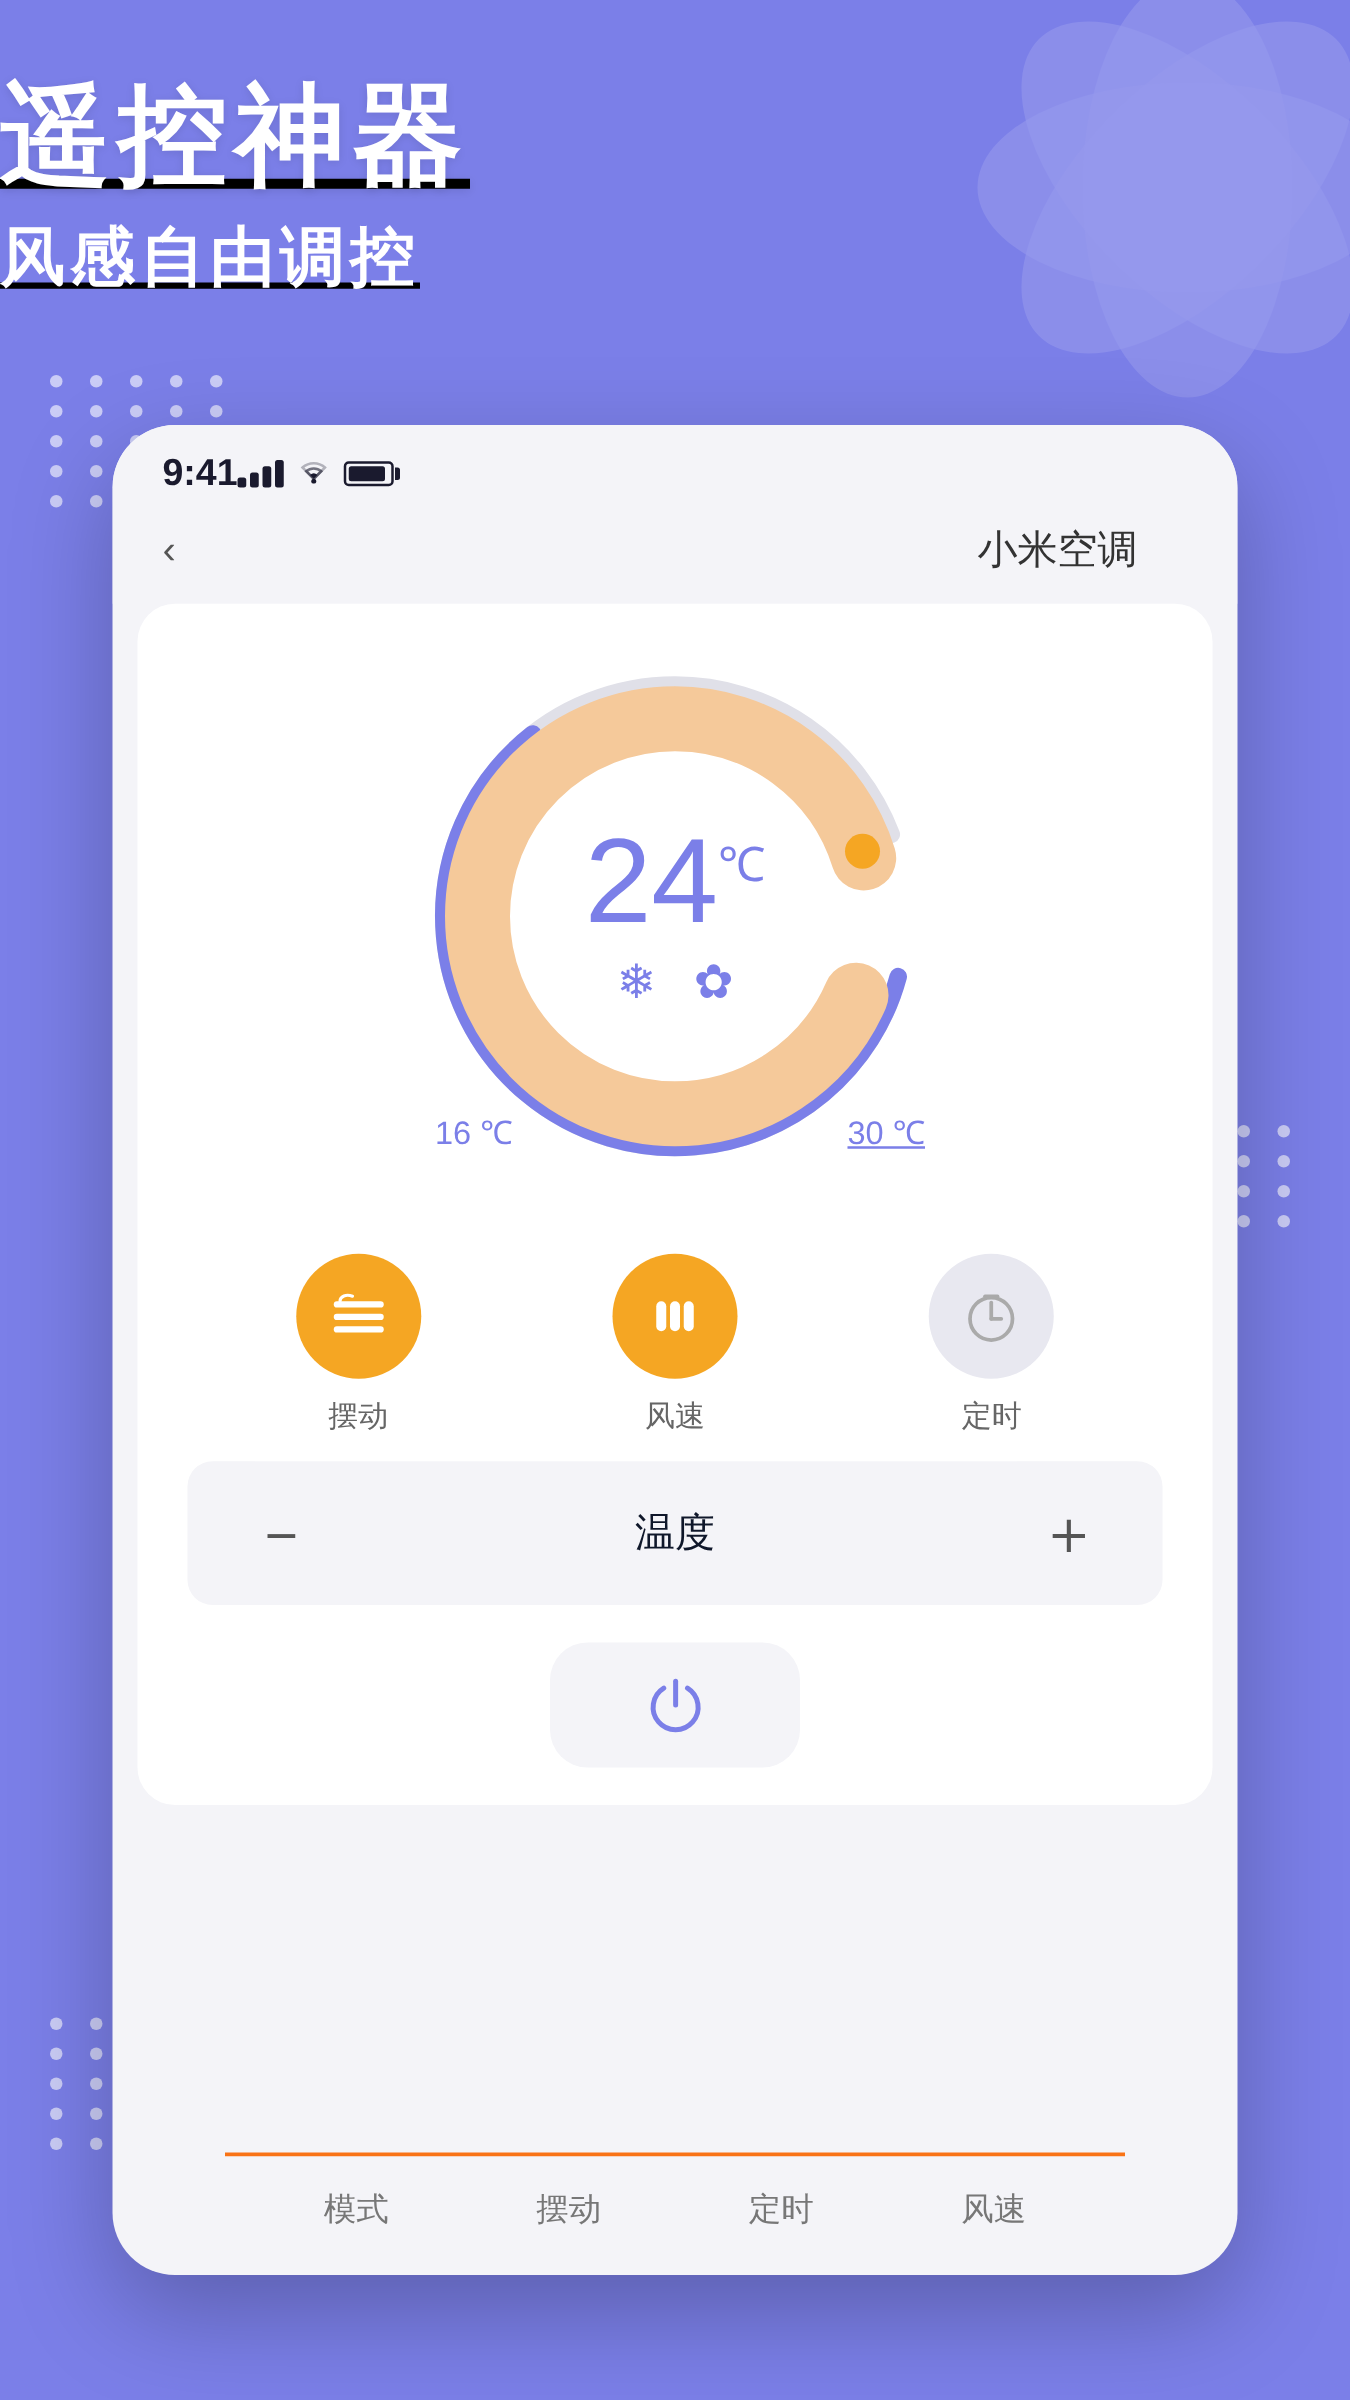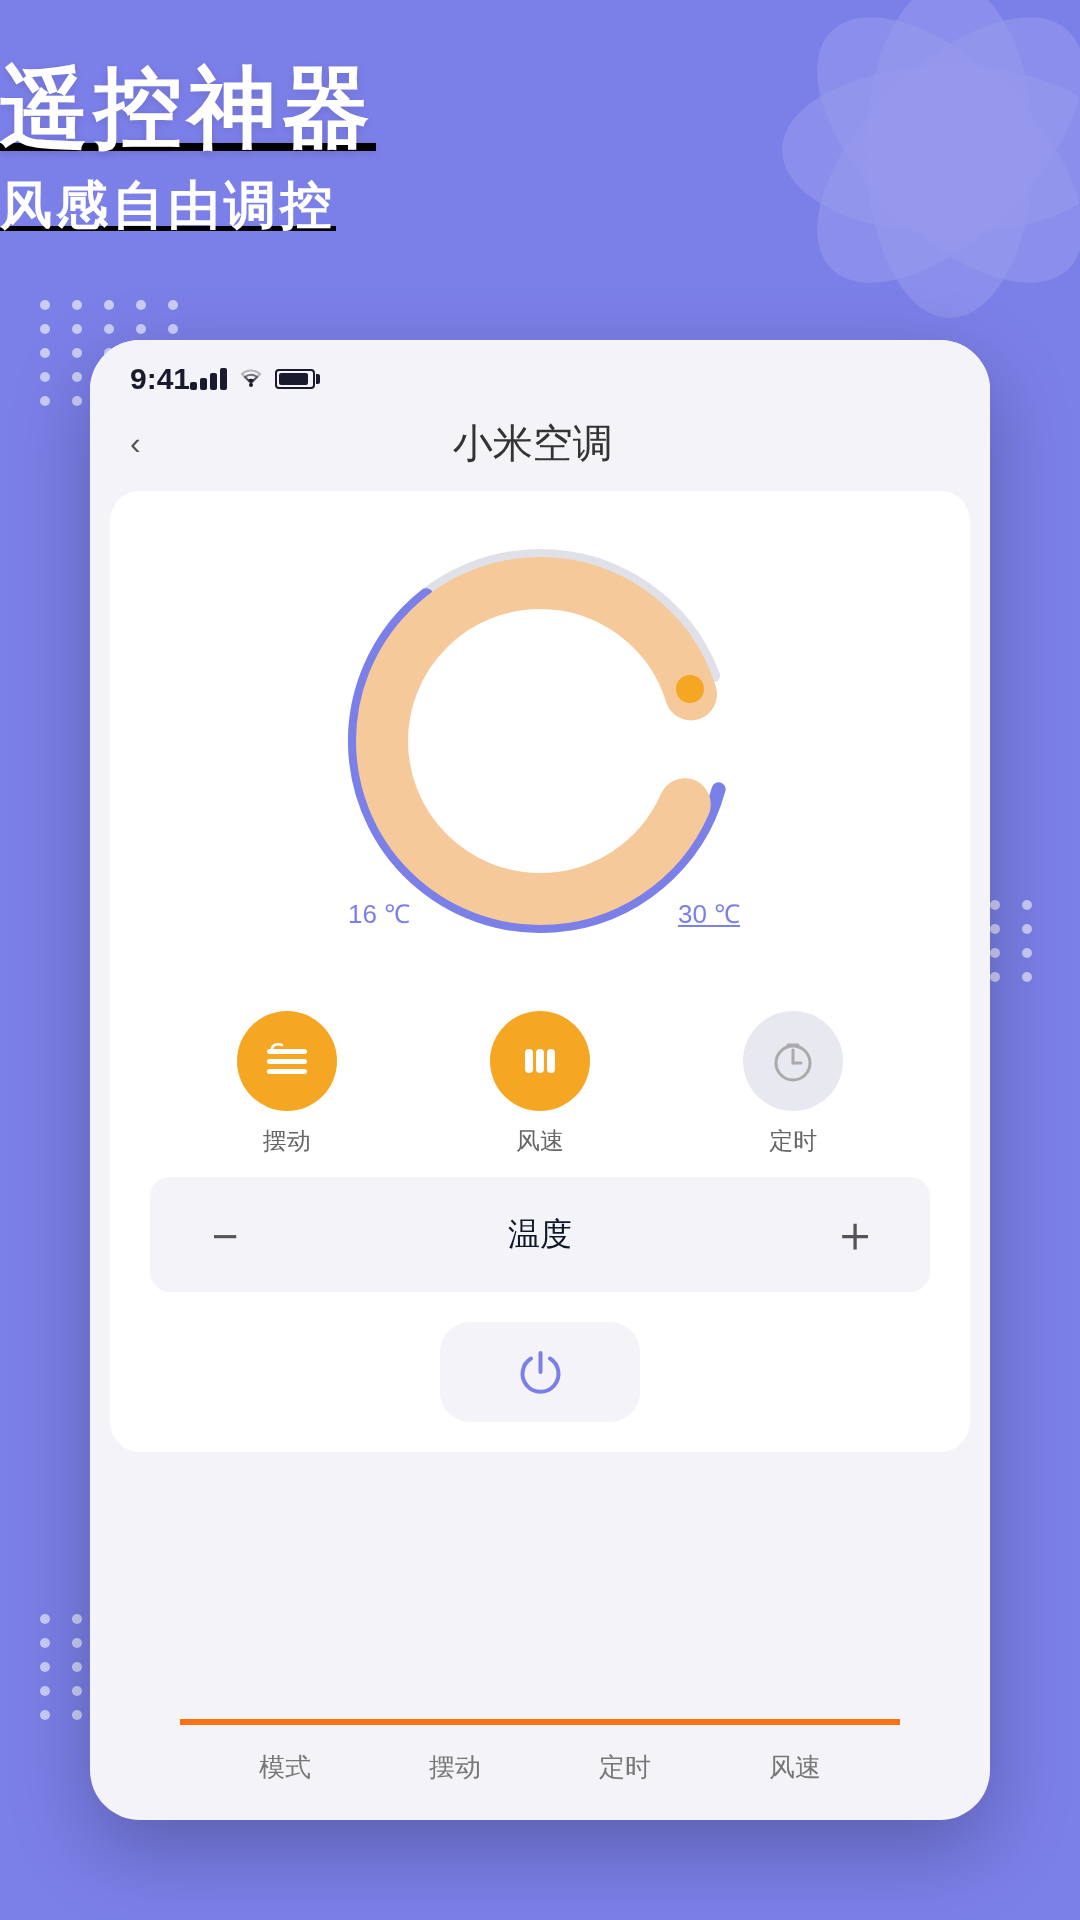--- a/index.html
+++ b/index.html
@@ -160,22 +160,22 @@
       background: #f4f4f8;
     }
     .back-btn {
       font-size: 32px;
       color: #555;
       cursor: pointer;
       padding: 5px 15px 5px 0;
     }
     .nav-title {
       flex: 1;
-      text-align: center;
-      font-size: 40px;
+      text-align: right;
+      font-size: 32px;
       font-weight: 500;
       color: #333;
       margin-right: 40px;
     }
 
     
     .content-area {
       background: #ffffff;
       margin: 0 20px;
       border-radius: 30px;
@@ -320,21 +320,21 @@
     
     .bottom-tab {
       position: absolute;
       bottom: 0;
       left: 90px;
       right: 90px;
       background: #f4f4f8;
       display: flex;
       justify-content: space-around;
       padding: 20px 20px 30px;
-      border-top: 6px solid #f97316;
+      border-top: 3px solid #f97316;
     }
     .tab-item {
       font-size: 26px;
       color: #777;
       cursor: pointer;
       padding: 5px 20px;
     }
   </style>
 </head>
 <body>
@@ -458,20 +458,29 @@
 
         <circle cx="220" cy="220" r="185" fill="none" stroke="#7b7fe8" stroke-width="14" stroke-dasharray="700 1161" stroke-dashoffset="-65" stroke-linecap="round" transform="rotate(-5 220 220)"></circle>
 
         <circle cx="220" cy="220" r="158" fill="none" stroke="#f5c99a" stroke-width="52" stroke-dasharray="880 993" stroke-dashoffset="-65" stroke-linecap="round"></circle>
 
         <circle cx="220" cy="220" r="125" fill="white"></circle>
 
         <circle cx="370" cy="168" r="14" fill="#f5a623"></circle>
       </svg>
 
+      <div class="dial-center">
+        <div class="temp-display">
+          <span>24</span><span class="temp-unit">℃</span>
+        </div>
+        <div class="mode-icons">
+          <span class="mode-icon">❄</span>
+          <span class="mode-icon">✿</span>
+        </div>
+      </div>
 
       <span class="temp-min">16 ℃</span>
       <span class="temp-max">30 ℃</span>
     </div>
 
     <div class="controls-row">
 
       <div class="ctrl-item">
         <div class="ctrl-btn orange">
           <svg width="50" height="40" viewBox="0 0 50 40" fill="white">

